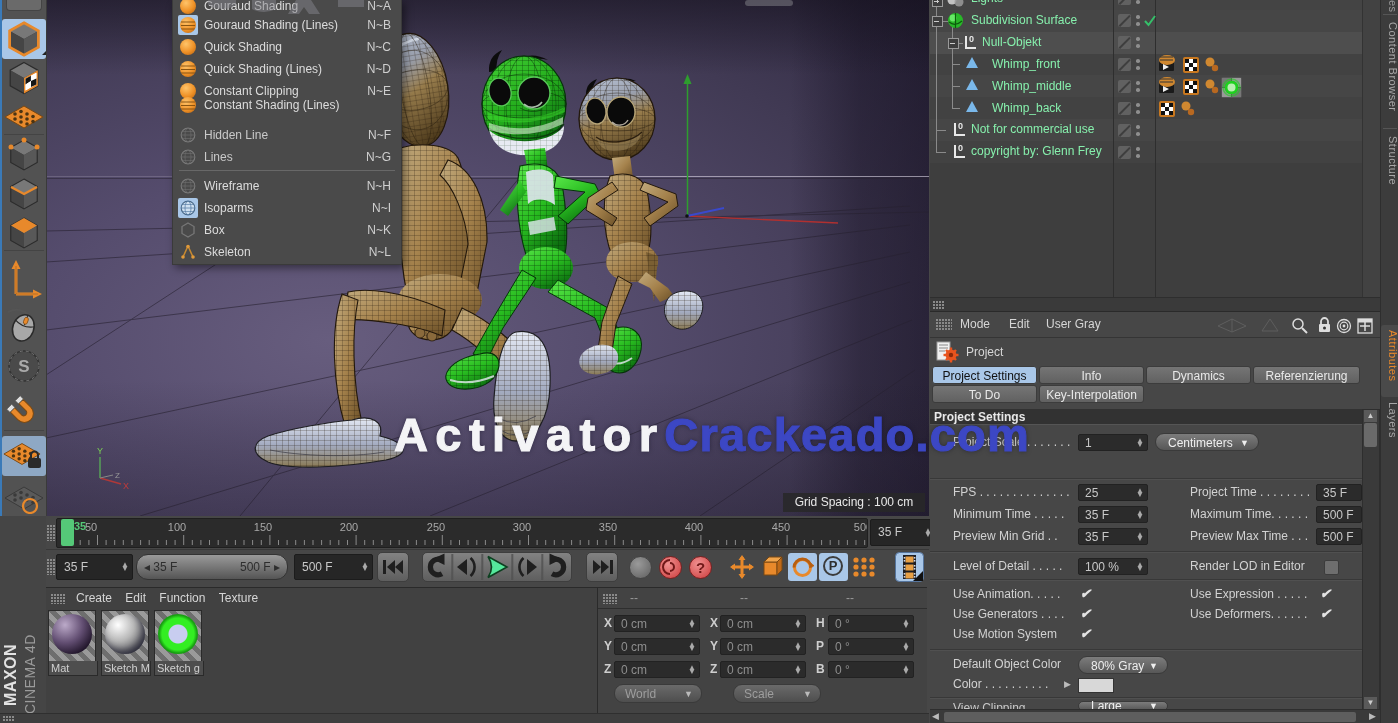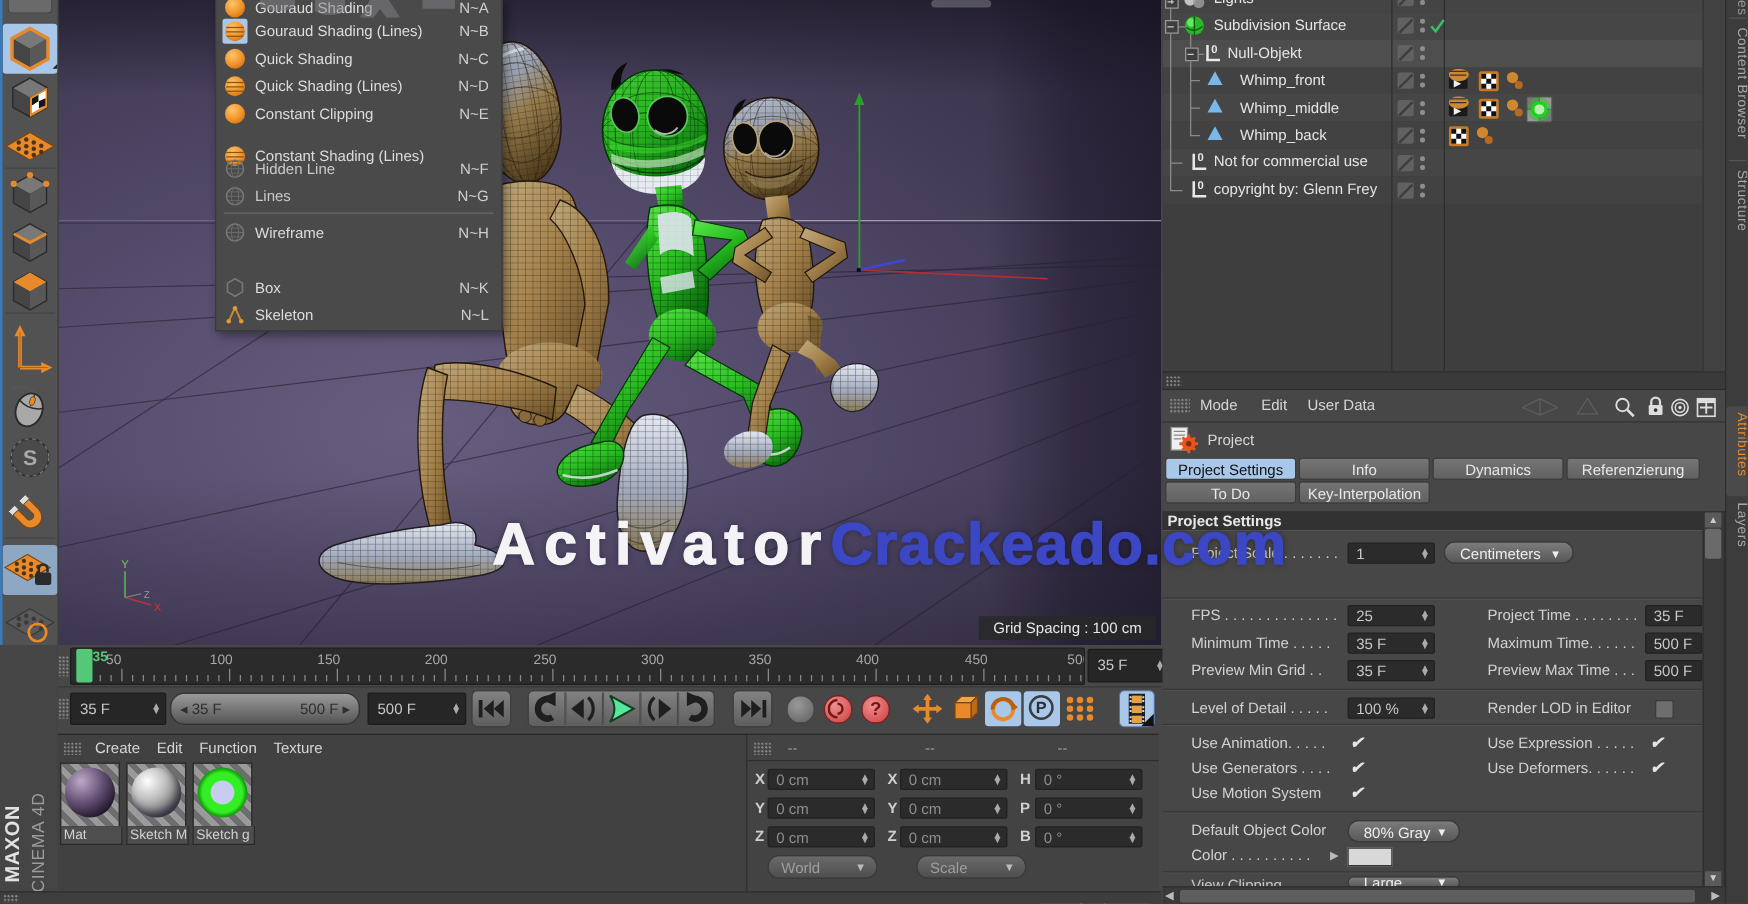--- a/index.html
+++ b/index.html
@@ -310,21 +310,21 @@
       <span class="mic morange"></span>
       <span class="mlines"></span>
       <span class="lbl">Quick Shading (Lines)</span>
       <span class="sc">N~D</span>
     </div>
   <div class="mi" style="top:80px;">
       <span class="mic morange"></span>
       <span class="lbl">Constant Clipping</span>
       <span class="sc">N~E</span>
     </div>
-  <div class="mi" style="top:114px;">
+  <div class="mi" style="top:94px;">
       <span class="mic morange"></span>
       <span class="mlines"></span>
       <span class="lbl">Constant Shading (Lines)</span>
     </div>
   <div class="mi" style="top:124px;">
       <svg class="mic" width="16" height="16">
         <circle cx="8" cy="8" r="6.8" stroke="#7a7a7a" stroke-width="1.2" fill="none"></circle>
         <ellipse cx="8" cy="8" rx="3" ry="6.8" stroke="#6a6a6a" stroke-width="0.8" fill="none"></ellipse>
         <line x1="1.5" y1="8" x2="14.5" y2="8" stroke="#6a6a6a" stroke-width="0.8"></line>
         <line x1="2.6" y1="4.5" x2="13.4" y2="4.5" stroke="#6a6a6a" stroke-width="0.7"></line>
@@ -348,20 +348,32 @@
   <div class="mi" style="top:175px;">
       <svg class="mic" width="16" height="16">
         <circle cx="8" cy="8" r="6.8" stroke="#7a7a7a" stroke-width="1.2" fill="none"></circle>
         <ellipse cx="8" cy="8" rx="3" ry="6.8" stroke="#6a6a6a" stroke-width="0.8" fill="none"></ellipse>
         <line x1="1.5" y1="8" x2="14.5" y2="8" stroke="#6a6a6a" stroke-width="0.8"></line>
         <line x1="2.6" y1="4.5" x2="13.4" y2="4.5" stroke="#6a6a6a" stroke-width="0.7"></line>
         <line x1="2.6" y1="11.5" x2="13.4" y2="11.5" stroke="#6a6a6a" stroke-width="0.7"></line>
       </svg>
       <span class="lbl">Wireframe</span>
       <span class="sc">N~H</span>
+    </div>
+  <div class="mi" style="top:197px;">
+      <span class="msel"></span>
+      <svg class="mic" width="16" height="16">
+        <circle cx="8" cy="8" r="6.8" stroke="#4a6a8a" stroke-width="1.2" fill="#cfe0f0"></circle>
+        <ellipse cx="8" cy="8" rx="3" ry="6.8" stroke="#5a80a8" stroke-width="0.8" fill="none"></ellipse>
+        <line x1="1.5" y1="8" x2="14.5" y2="8" stroke="#5a80a8" stroke-width="0.8"></line>
+        <line x1="2.6" y1="4.5" x2="13.4" y2="4.5" stroke="#5a80a8" stroke-width="0.7"></line>
+        <line x1="2.6" y1="11.5" x2="13.4" y2="11.5" stroke="#5a80a8" stroke-width="0.7"></line>
+      </svg>
+      <span class="lbl">Isoparms</span>
+      <span class="sc">N~I</span>
     </div>
   <div class="mi" style="top:219px;">
       <svg style="position:absolute;left:7px;top:3px;" width="16" height="16">
         <polygon points="8,1 14,4.5 14,11.5 8,15 2,11.5 2,4.5" fill="none" stroke="#777" stroke-width="1.3"></polygon>
       </svg>
       <span class="lbl">Box</span>
       <span class="sc">N~K</span>
     </div>
   <div class="mi" style="top:241px;">
       <svg style="position:absolute;left:7px;top:3px;" width="16" height="16">
@@ -781,21 +793,21 @@
   <div class="abs" style="left:22px;top:68px;width:18px;height:130px;writing-mode:vertical-rl;transform:rotate(180deg);color:#9b9b9b;font-size:14px;letter-spacing:0.5px;">CINEMA 4D</div>
 </div>
 
 <div class="abs" style="left:0;top:713px;width:929px;height:10px;background:#3e3e3e;border-top:1px solid #2f2f2f;">
   <div class="grip abs" style="left:3px;top:2px;width:12px;height:6px;"></div>
 </div>
 
 <div class="abs" id="om" style="left:930px;top:0;width:450px;height:311px;background:#3e3e3e;border-bottom:1px solid #2a2a2a;overflow:hidden;">
   <style>
     .omrow{position:absolute;left:0;width:450px;height:22px;}
-    .omtx{position:absolute;top:3px;font-size:12px;color:#e5e5e5;white-space:nowrap;}
+    .omtx{position:absolute;top:3px;font-size:12px;color:#86efac;white-space:nowrap;}
     .plus{position:absolute;width:9px;height:9px;border:1px solid #9a9a9a;background:#3e3e3e;z-index:3;}
     .plus:after{content:"";position:absolute;left:1px;top:3.5px;width:5px;height:1px;background:#ccc;}
     .plus.p:before{content:"";position:absolute;left:3.5px;top:1px;width:1px;height:5px;background:#ccc;}
     .slash{position:absolute;top:4px;width:13px;height:13px;border-radius:2px;background:#616161;}
     .slash:after{content:"";position:absolute;left:-1px;top:5.5px;width:15px;height:1.5px;background:#3e3e3e;transform:rotate(-45deg);}
     .dot2{position:absolute;top:5px;width:4px;height:12px;}
     .dot2:before{content:"";position:absolute;width:3.5px;height:3.5px;border-radius:50%;background:#8e8e8e;top:0;}
     .dot2:after{content:"";position:absolute;width:3.5px;height:3.5px;border-radius:50%;background:#8e8e8e;top:7px;}
     .l0icon{position:absolute;top:3px;width:14px;height:14px;}
     .l0icon:before{content:"";position:absolute;left:2px;top:1px;width:2px;height:12px;background:#e8e8e8;}
@@ -966,21 +978,21 @@
     .abox2{position:absolute;width:46px;height:17px;background:#2b2b2b;border:1px solid #222;border-radius:2px;color:#c8c8c8;font-size:12px;line-height:16px;padding-left:6px;box-sizing:border-box;}
     .adrop{position:absolute;height:18px;background:linear-gradient(#7c7c7c,#575757);border:1px solid #3a3a3a;border-radius:9px;color:#eee;font-size:12px;line-height:18px;padding-left:12px;box-sizing:border-box;}
     .asep{position:absolute;left:0px;width:432px;height:1px;background:#383838;border-bottom:1px solid #505050;}
     .chk{position:absolute;color:#e4e4e4;font-size:13px;font-style:italic;font-weight:bold;}
   </style>
 
   <div class="abs" style="left:0;top:0;width:450px;height:24px;border-bottom:1px solid #353535;">
     <div class="grip abs" style="left:6px;top:6px;width:16px;height:12px;"></div>
     <div class="tx abs" style="left:30px;top:4px;">Mode</div>
     <div class="tx abs" style="left:79px;top:4px;">Edit</div>
-    <div class="tx abs" style="left:116px;top:4px;">User Data</div>
+    <div class="tx abs" style="left:116px;top:4px;">User Gray</div>
     <svg class="abs" style="left:286px;top:3px;" width="160" height="19">
       <path d="M2 10 L16 3 L30 10 L16 16 Z M16 3 L16 16" stroke="#5e5e5e" fill="none"></path>
       <path d="M46 15 L54 3 L62 15 Z" stroke="#5e5e5e" fill="none"></path>
       <circle cx="82" cy="8" r="5" stroke="#ddd" stroke-width="1.5" fill="none"></circle>
         <line x1="86" y1="12" x2="91" y2="17" stroke="#ddd" stroke-width="2"></line>
       <rect x="103" y="8" width="11" height="8" rx="1" fill="#ddd"></rect>
         <path d="M105 8 v-2.5 a3.5 3.5 0 0 1 7 0 V 8" stroke="#ddd" stroke-width="1.8" fill="none"></path>
         <circle cx="108.5" cy="12" r="1.5" fill="#333"></circle>
       <circle cx="128" cy="10" r="6.5" stroke="#ddd" stroke-width="1.3" fill="none"></circle>
         <circle cx="128" cy="10" r="3.8" stroke="#ddd" stroke-width="1.2" fill="none"></circle>

